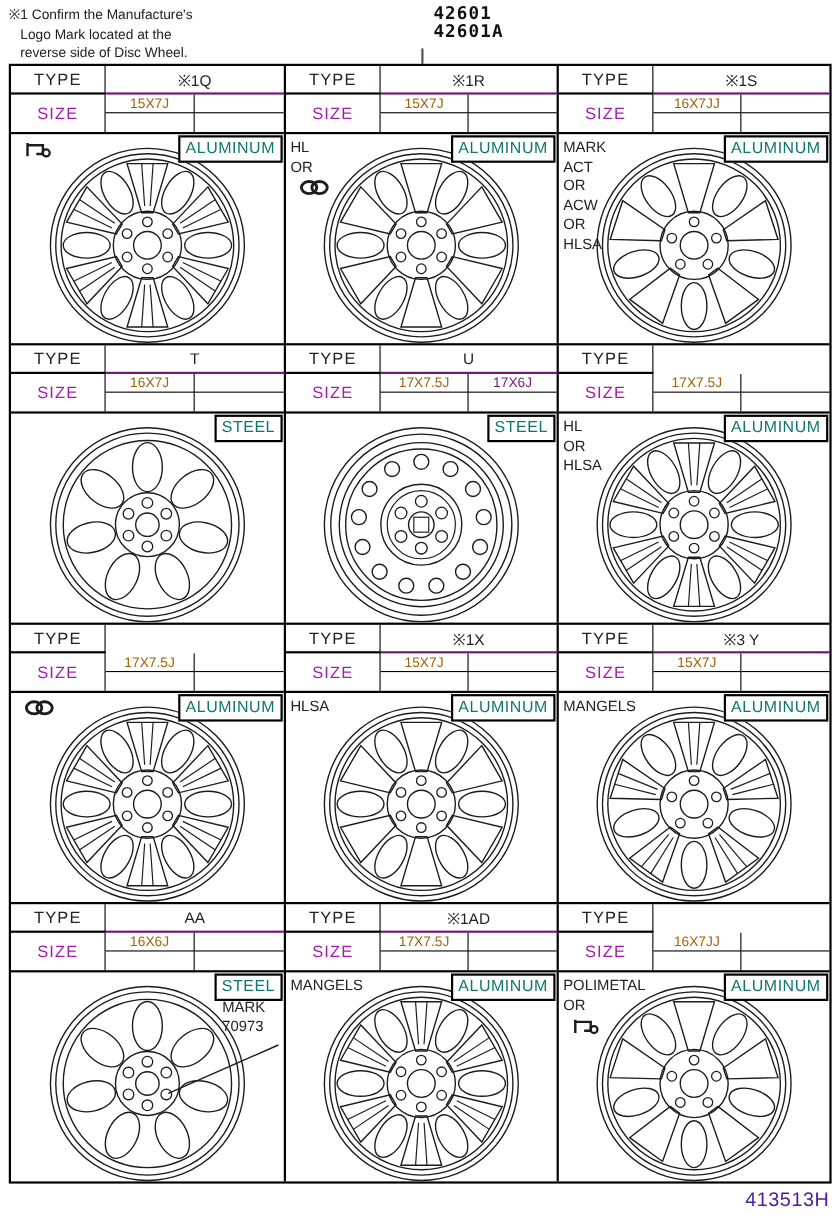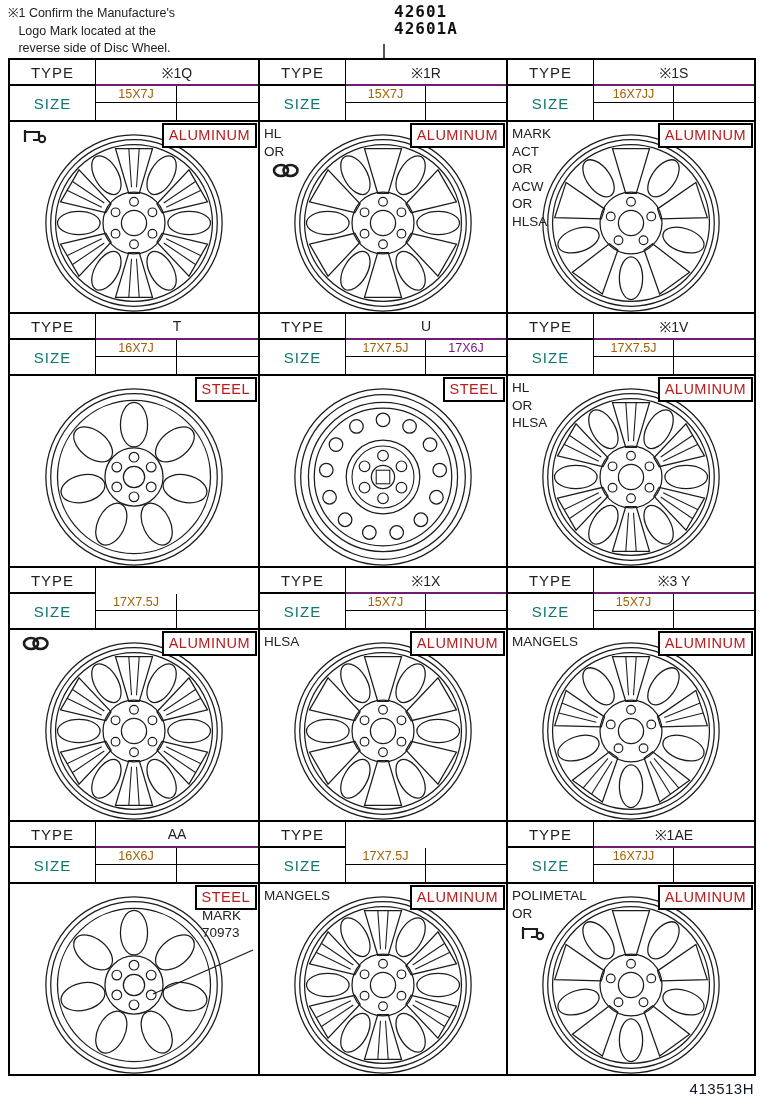--- a/index.html
+++ b/index.html
@@ -13,35 +13,35 @@
   .prow{display:grid;grid-template-columns:1fr 1fr 1fr;}
   .prow:not(:last-child){border-bottom:2px solid #000;}
   .panel{min-width:0;}
   .panel:not(:first-child){border-left:2px solid #000;}
   .ptable{display:grid;grid-template-columns:86px 1fr 1fr;grid-template-rows:26px 17px 17px;
           border-bottom:2px solid #000;}
   .cell{display:flex;align-items:center;justify-content:center;min-width:0;overflow:hidden;}
   .tl{grid-column:1;grid-row:1;border-right:1px solid #000;border-bottom:2px solid #000;
       font-size:15px;letter-spacing:1px;color:#222;}
   .tv{grid-column:2/4;grid-row:1;border-bottom:2px solid #701a75;font-size:14px;color:#222;}
-  .sl{grid-column:1;grid-row:2/4;border-right:1px solid #000;font-size:15px;letter-spacing:1px;color:#0f766e;}
+  .sl{grid-column:1;grid-row:2/4;border-right:1px solid #000;font-size:15px;letter-spacing:1px;color:#a21caf;}
   .s1{grid-column:2;grid-row:2;border-right:1px solid #000;border-bottom:1px solid #000;font-size:12.5px;color:#a16207;}
   .s2{grid-column:3;grid-row:2;border-bottom:1px solid #000;font-size:12.5px;color:#701a75;}
   .e1{grid-column:2;grid-row:3;border-right:1px solid #000;}
   .e2{grid-column:3;grid-row:3;}
   .pbody{position:relative;height:190px;}
   .notes{position:absolute;top:3px;left:4px;display:flex;flex-direction:column;align-items:flex-start;z-index:3;}
   .notes .ntext{font-size:13.5px;line-height:1.3;white-space:pre;color:#222;}
   .mat{position:absolute;top:1px;right:1px;border:2px solid #000;padding:0 5px;height:21px;
-       line-height:21px;font-size:14.5px;letter-spacing:.5px;background:#fff;z-index:3;color:#b91c1c;}
+       line-height:21px;font-size:14.5px;letter-spacing:.5px;background:#fff;z-index:3;color:#0f766e;}
   .wheel{position:absolute;left:50%;top:53%;transform:translate(-50%,-50%);}
   .mark-ann{position:absolute;left:192px;top:24px;font-size:13.5px;line-height:1.25;white-space:pre;z-index:3;color:#222;}
   .leader{position:absolute;left:138px;top:64px;z-index:3;}
   .cicon{margin:3px 0 0 8px;}
-  .footer{position:absolute;top:1080px;right:6px;font-size:15px;letter-spacing:.5px;color:#0f172a;}
+  .footer{position:absolute;top:1080px;right:6px;font-size:18px;letter-spacing:.5px;color:#4c1d95;}
   svg.lineart *{stroke:#1c1c1c;fill:none;}
 </style>
 </head>
 <body>
 
 <div class="page">
 
   <div class="note">※1 Confirm the Manufacture's
    Logo Mark located at the
    reverse side of Disc Wheel.</div>
@@ -282,21 +282,20 @@
               <circle cx="75.94744111674235" cy="84" r="5.5" stroke-width="1.2"></circle>
               <circle cx="95" cy="95" r="12" stroke-width="1.3"></circle>
               <rect x="88" y="88" width="14" height="14" stroke-width="1.1"></rect>
             </svg>
         </div>
       </section>
 
       <section class="panel">
         <div class="ptable">
           <div class="cell tl">TYPE</div>
-          <div class="cell tv">※1V</div>
           <div class="cell sl">SIZE</div>
           <div class="cell s1">17X7.5J</div>
           <div class="cell s2"></div>
           <div class="cell e1"></div>
           <div class="cell e2"></div>
         </div>
         <div class="pbody">
           <div class="notes">
             <span class="ntext">HL
 OR
@@ -535,20 +534,21 @@
               <circle cx="95" cy="115.5" r="5" stroke-width="1.2"></circle>
               <circle cx="77.246479222419" cy="105.25" r="5" stroke-width="1.2"></circle>
               <circle cx="77.24647922241901" cy="84.75" r="5" stroke-width="1.2"></circle>
             </svg>
         </div>
       </section>
 
       <section class="panel">
         <div class="ptable">
           <div class="cell tl">TYPE</div>
+          <div class="cell tv">※1AD</div>
           <div class="cell sl">SIZE</div>
           <div class="cell s1">17X7.5J</div>
           <div class="cell s2"></div>
           <div class="cell e1"></div>
           <div class="cell e2"></div>
         </div>
         <div class="pbody">
           <div class="notes">
             <span class="ntext">MANGELS</span>
           </div>
@@ -589,21 +589,20 @@
               <circle cx="95" cy="117" r="4.5" stroke-width="1.2"></circle>
               <circle cx="75.94744111674234" cy="106" r="4.5" stroke-width="1.2"></circle>
               <circle cx="75.94744111674235" cy="84" r="4.5" stroke-width="1.2"></circle>
             </svg>
         </div>
       </section>
 
       <section class="panel">
         <div class="ptable">
           <div class="cell tl">TYPE</div>
-          <div class="cell tv">※1AE</div>
           <div class="cell sl">SIZE</div>
           <div class="cell s1">16X7JJ</div>
           <div class="cell s2"></div>
           <div class="cell e1"></div>
           <div class="cell e2"></div>
         </div>
         <div class="pbody">
           <div class="notes">
             <span class="ntext">POLIMETAL
 OR</span>

